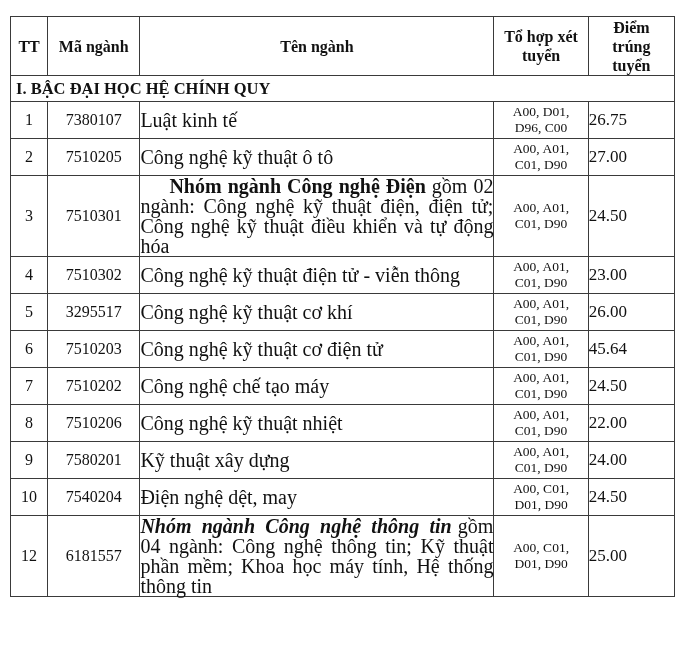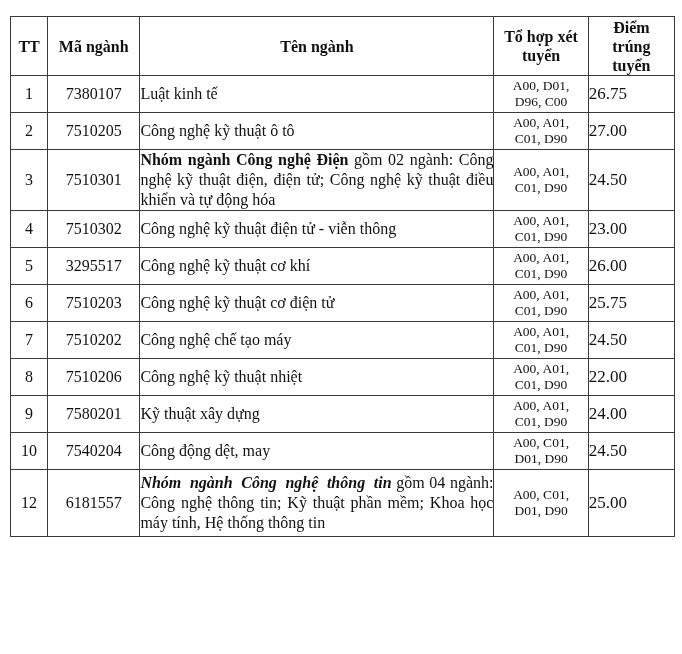--- a/index.html
+++ b/index.html
@@ -45,38 +45,38 @@
     font-weight: bold;
     font-size: 16.5px;
     padding-left: 5px;
     text-align: left;
   }
   td.tt, td.code {
     text-align: center;
     font-size: 16px;
   }
   td.name {
-    font-size: 16px;
+    font-size: 20px;
     padding: 0 6px 0 6px;
     text-align: justify;
     line-height: 20px;
   }
   td.combo {
     text-align: center;
     font-size: 13.5px;
     line-height: 16px;
   }
   td.score {
     text-align: left;
     font-size: 17px;
   }
   tr.row-std { height: 37px; }
   tr.row-tall { height: 59px; }
   tr.row-tall2 { height: 67px; }
-  .bold { font-weight: bold; }
+  .bold { font-weight: bold; margin-left: 29px; }
   .bold-italic { font-weight: bold; font-style: italic; word-spacing: 4px; }
 </style>
 </head>
 <body>
 
 <table class="score-table">
   <colgroup>
     <col class="col-tt">
       <col class="col-code">
       <col class="col-name">
@@ -91,20 +91,23 @@
     <th>
       <div>Tổ hợp xét</div>
       <div>tuyển</div>
     </th>
     <th>
       <div>Điểm</div>
       <div>trúng</div>
       <div>tuyển</div>
     </th>
   </tr>
+  <tr class="section-row">
+    <td colspan="5">I. BẬC ĐẠI HỌC HỆ CHÍNH QUY</td>
+  </tr>
 
   <tr class="row-std">
     <td class="tt">1</td>
     <td class="code">7380107</td>
     <td class="name">Luật kinh tế</td>
     <td class="combo">
           <div>A00, D01,</div>
           <div>D96, C00</div>
         </td>
     <td class="score">26.75</td>
@@ -155,21 +158,21 @@
   </tr>
 
   <tr class="row-std">
     <td class="tt">6</td>
     <td class="code">7510203</td>
     <td class="name">Công nghệ kỹ thuật cơ điện tử</td>
     <td class="combo">
           <div>A00, A01,</div>
           <div>C01, D90</div>
         </td>
-    <td class="score">25.75</td>
+    <td class="score">45.64</td>
   </tr>
 
   <tr class="row-std">
     <td class="tt">7</td>
     <td class="code">7510202</td>
     <td class="name">Công nghệ chế tạo máy</td>
     <td class="combo">
           <div>A00, A01,</div>
           <div>C01, D90</div>
         </td>
@@ -194,21 +197,21 @@
     <td class="combo">
           <div>A00, A01,</div>
           <div>C01, D90</div>
         </td>
     <td class="score">24.00</td>
   </tr>
 
   <tr class="row-std">
     <td class="tt">10</td>
     <td class="code">7540204</td>
-    <td class="name">Công động dệt, may</td>
+    <td class="name">Điện nghệ dệt, may</td>
     <td class="combo">
           <div>A00, C01,</div>
           <div>D01, D90</div>
         </td>
     <td class="score">24.50</td>
   </tr>
 
 
   <tr class="row-tall2">
     <td class="tt">12</td>

